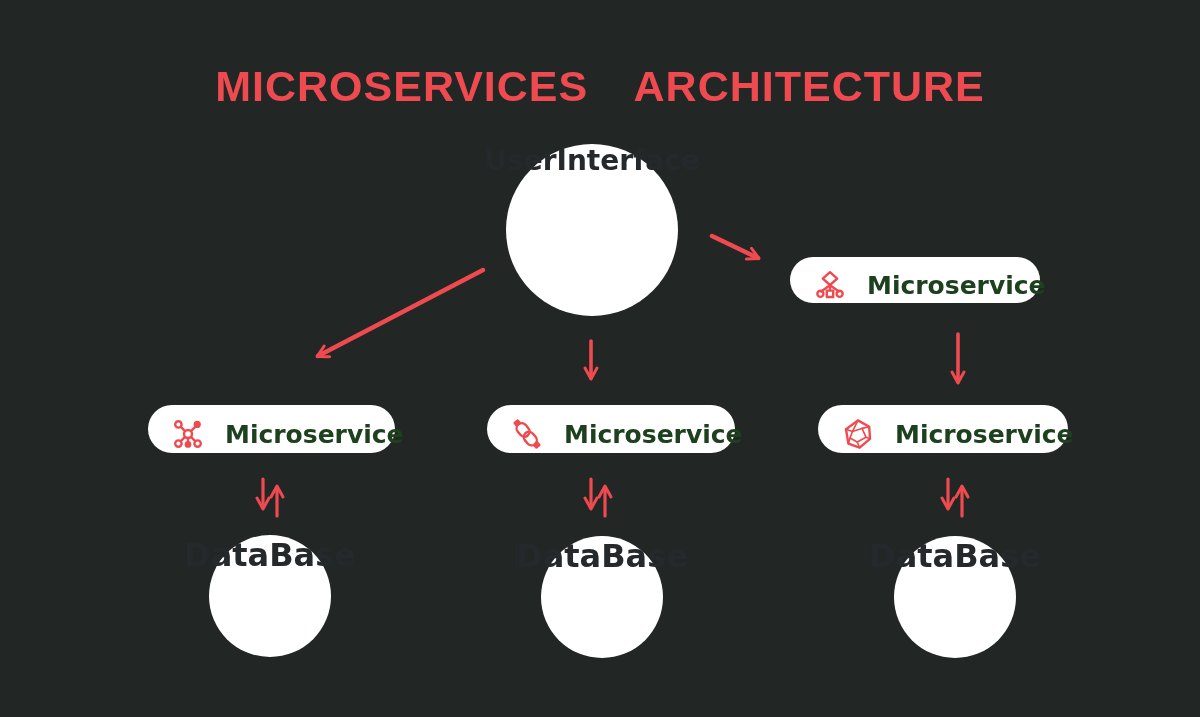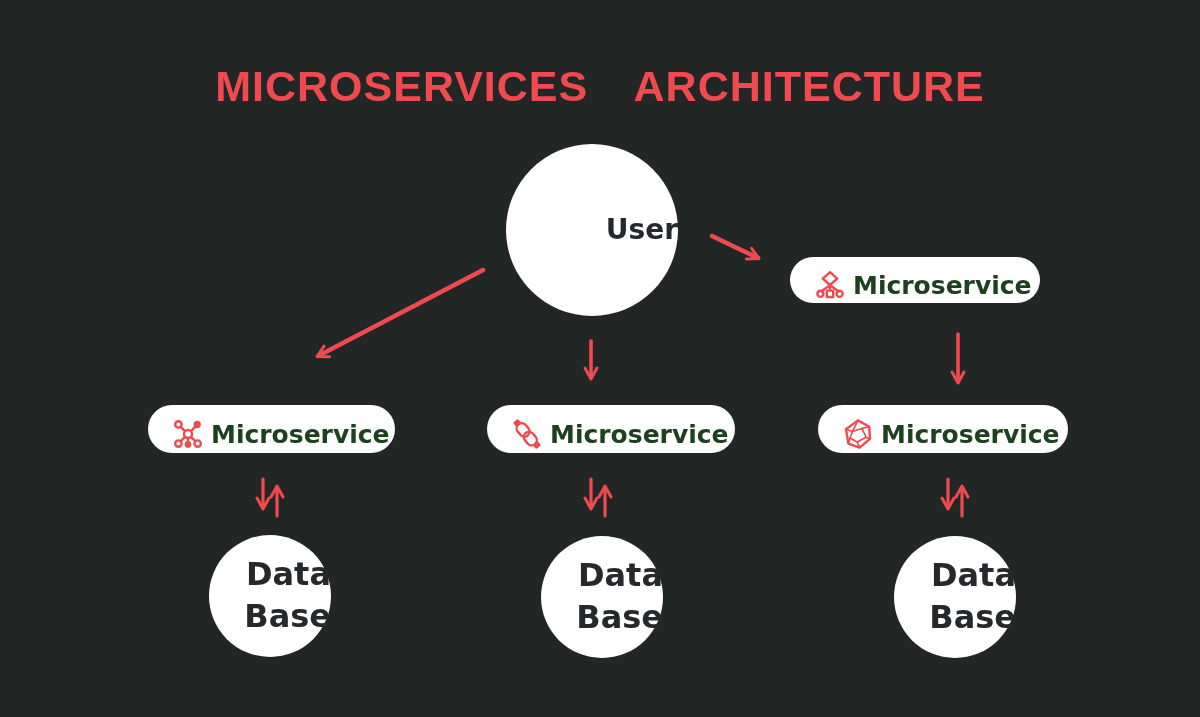--- a/index.html
+++ b/index.html
@@ -17,32 +17,32 @@
   }
   #title{
     position:absolute;left:0;top:62px;width:1200px;margin:0;
     text-align:center;color:var(--accent-red);
     font-family:"Liberation Sans",sans-serif;
     font-size:43px;font-weight:800;letter-spacing:1px;word-spacing:34px;
   }
   
   .circle-node{
     position:absolute;background:var(--node-fill);border-radius:50%;
-    display:flex;flex-direction:column;align-items:flex-end;justify-content:center;
+    display:flex;flex-direction:row;align-items:flex-start;justify-content:center;
     color:var(--node-text);font-weight:700;text-align:center;
   }
   #ui-node{left:506px;top:144px;width:172px;height:172px;font-size:28px;line-height:1.18;}
   .db-node{width:122px;height:122px;font-size:32px;line-height:1.3;}
   #db-left{left:209px;top:535px;}
   #db-middle{left:541px;top:536px;}
   #db-right{left:894px;top:536px;}
   
   .pill{
     position:absolute;height:48px;border-radius:24px;background:var(--node-fill);
-    display:flex;align-items:center;gap:7px;padding:10px 10px 0 24px;box-sizing:border-box;
+    display:flex;align-items:center;gap:21px;padding:10px 10px 0 24px;box-sizing:border-box;
   }
   .pill .label{
     color:var(--label-green);font-size:25px;font-weight:700;white-space:nowrap;
   }
   #ms-gateway{left:790px;top:257px;width:250px;height:46px;border-radius:23px;}
   #ms-left{left:148px;top:405px;width:247px;}
   #ms-middle{left:487px;top:405px;width:248px;}
   #ms-right{left:818px;top:405px;width:250px;}
   
   .picon{width:32px;height:32px;flex:0 0 auto;overflow:visible;}
@@ -85,20 +85,21 @@
       <path class="edge dual" d="M605,516 L605,487" marker-end="url(#vhead)"></path>
     </g>
     <g>
       <path class="edge dual" d="M948,479 L948,508" marker-end="url(#vhead)"></path>
       <path class="edge dual" d="M962,516 L962,487" marker-end="url(#vhead)"></path>
     </g>
   </svg>
 
   <div id="ui-node" class="circle-node">
     <span>User</span>
+    <span>Interface</span>
   </div>
 
   <div id="ms-gateway" class="pill">
     <svg class="picon" viewBox="0 0 40 40">
       <path class="ic" d="M20,4 L29,12 L20,20 L11,12 Z" stroke-width="2.8"></path>
       <path class="ic" d="M20,20 L20,26" stroke-width="2.5"></path>
       <path class="ic" d="M19,21 L9,28" stroke-width="2.5"></path>
       <path class="ic" d="M21,21 L31,28" stroke-width="2.5"></path>
       <circle class="ic" cx="8" cy="31" r="3.8" stroke-width="2.8"></circle>
       <circle class="ic" cx="32" cy="31" r="3.8" stroke-width="2.8"></circle>

